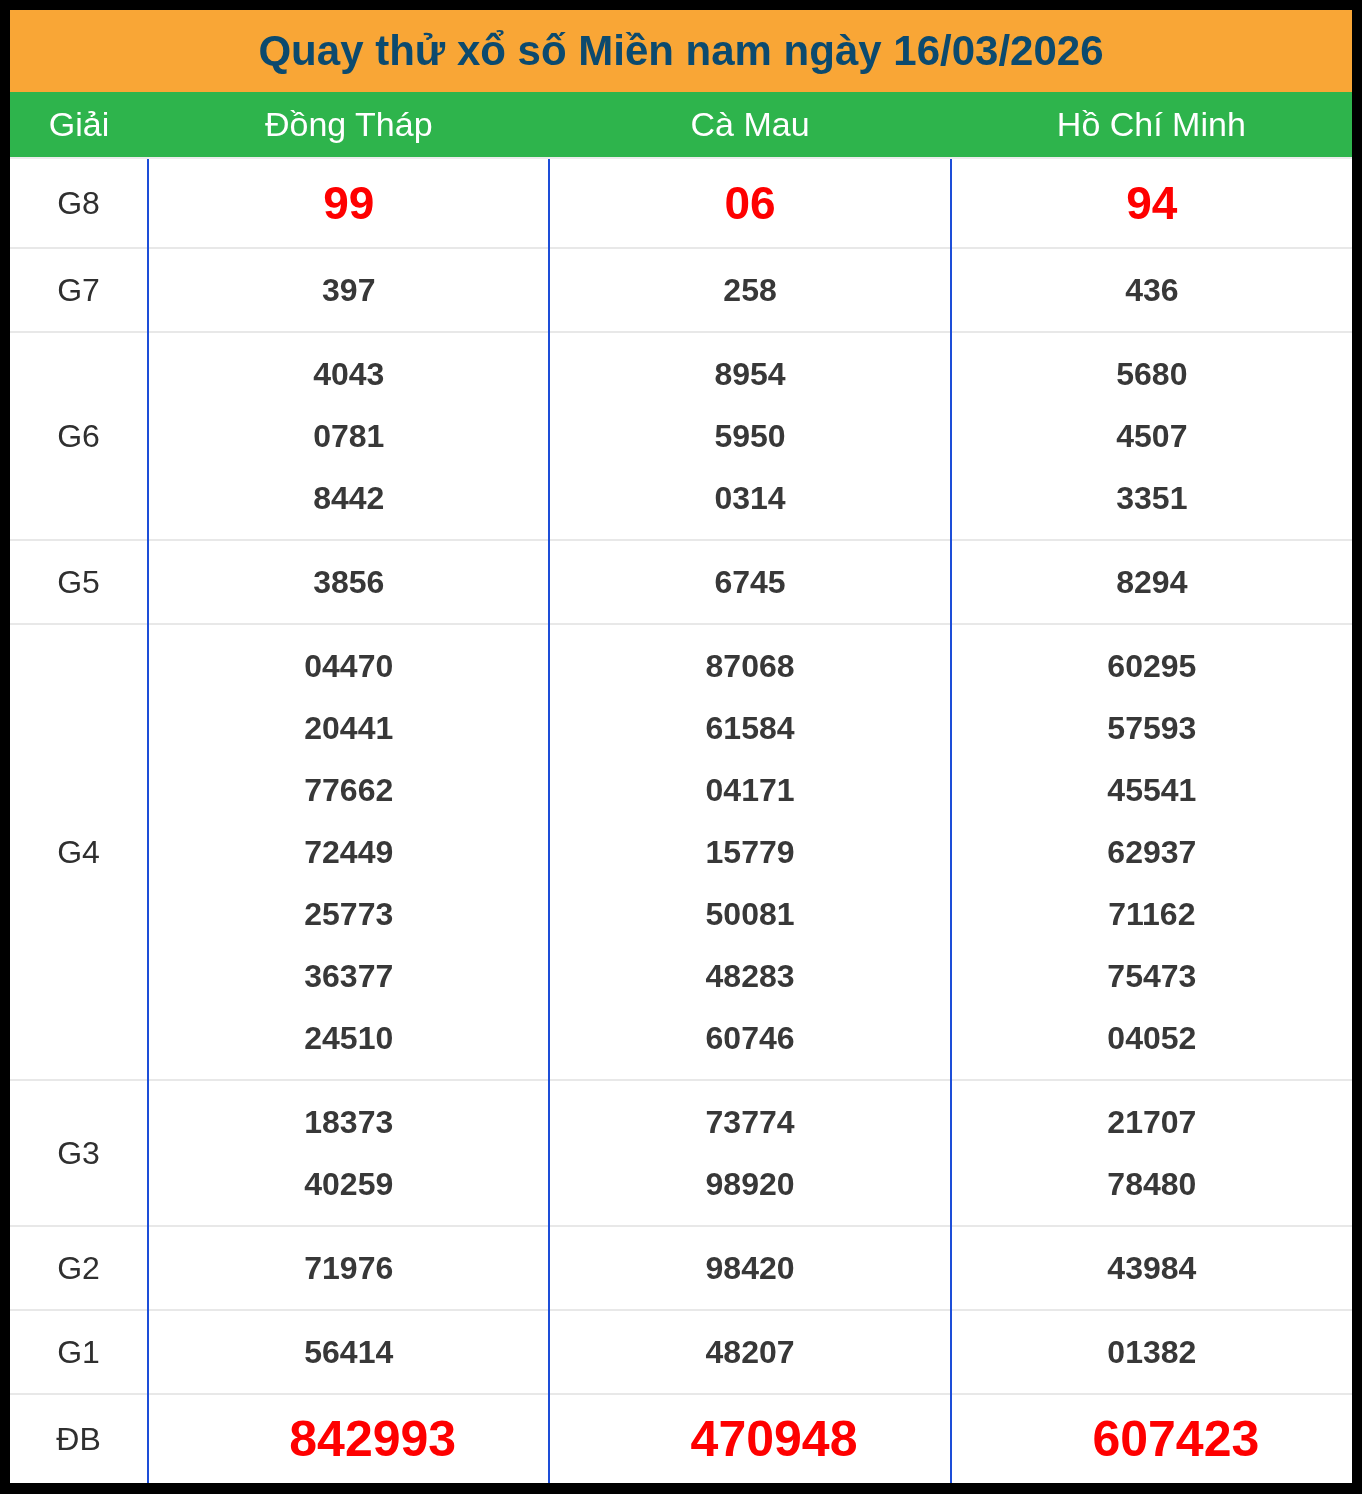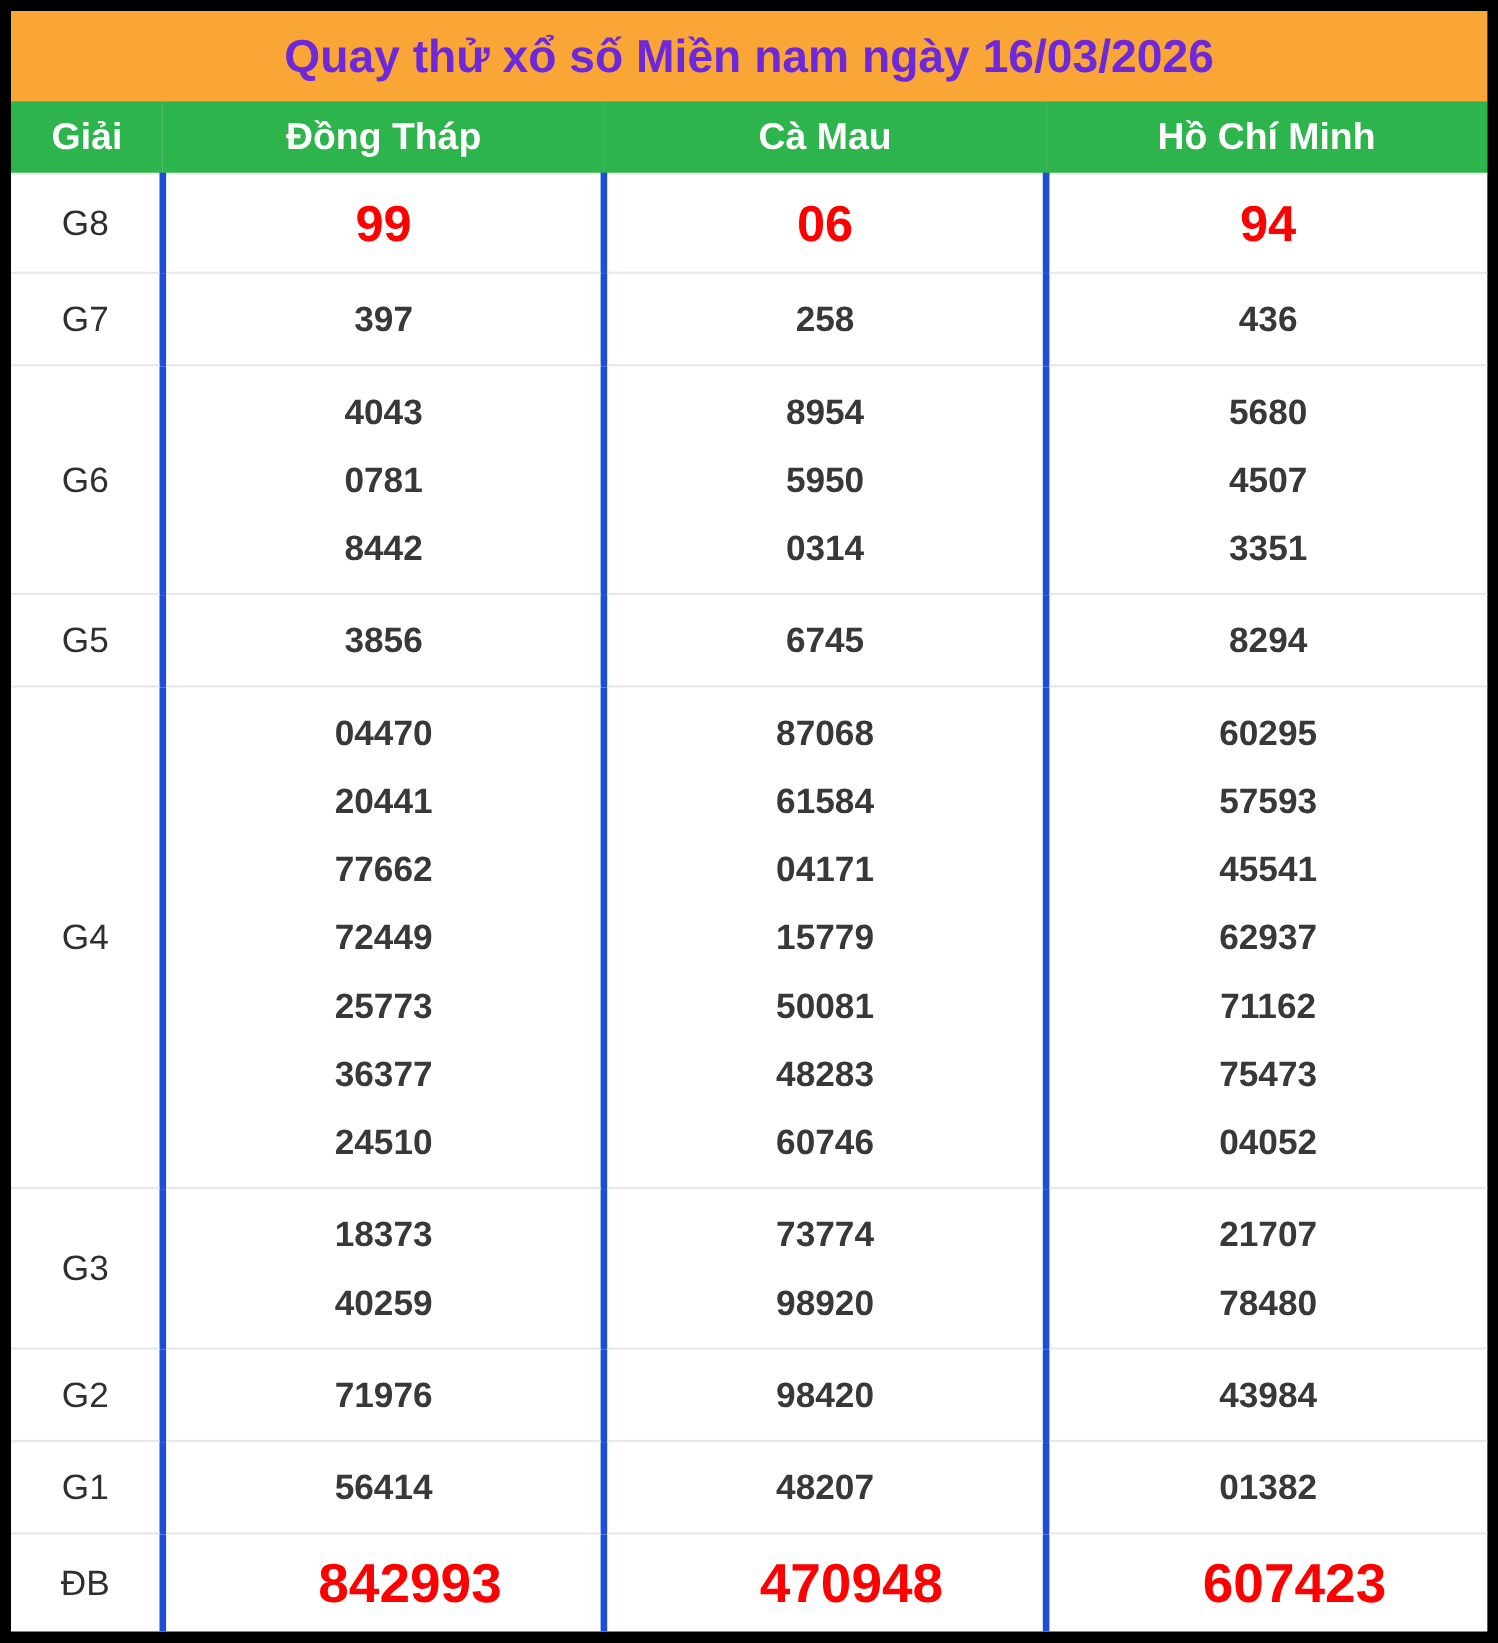--- a/index.html
+++ b/index.html
@@ -20,50 +20,50 @@
     height: 100%;
   }
   .title-bar {
     height: 82px;
     background: #f9a636;
     display: flex;
     align-items: center;
     justify-content: center;
   }
   .title-bar .title-text {
-    color: #6d28d9;
+    color: #0c4a6e;
     font-size: 42px;
     font-weight: bold;
     letter-spacing: 0px;
   }
   table.results {
     width: 100%;
     border-collapse: collapse;
     table-layout: fixed;
   }
   col.c-label { width: 138px; }
   col.c-val   { width: 401px; }
   thead th {
     background: #2eb44c;
     color: #ffffff;
     font-size: 34px;
-    font-weight: bold;
+    font-weight: normal;
     height: 66px;
     text-align: center;
     vertical-align: middle;
     border-bottom: 2px solid #ececec;
   }
   tbody td {
     border-top: 2px solid #e8e8e8;
     vertical-align: middle;
     text-align: center;
     background: #ffffff;
   }
   tbody tr:first-child td { border-top: 0; margin-top: 28px; }
-  tbody td.vals { border-left: 6px solid #1d4ed8; padding: 10px 0; }
+  tbody td.vals { border-left: 2px solid #1d4ed8; padding: 10px 0; }
   td.label {
     font-size: 32px;
     font-weight: 400;
     color: #2f2f2f;
   }
   .val {
     font-size: 32px;
     font-weight: bold;
     color: #383838;
     line-height: 62px;

